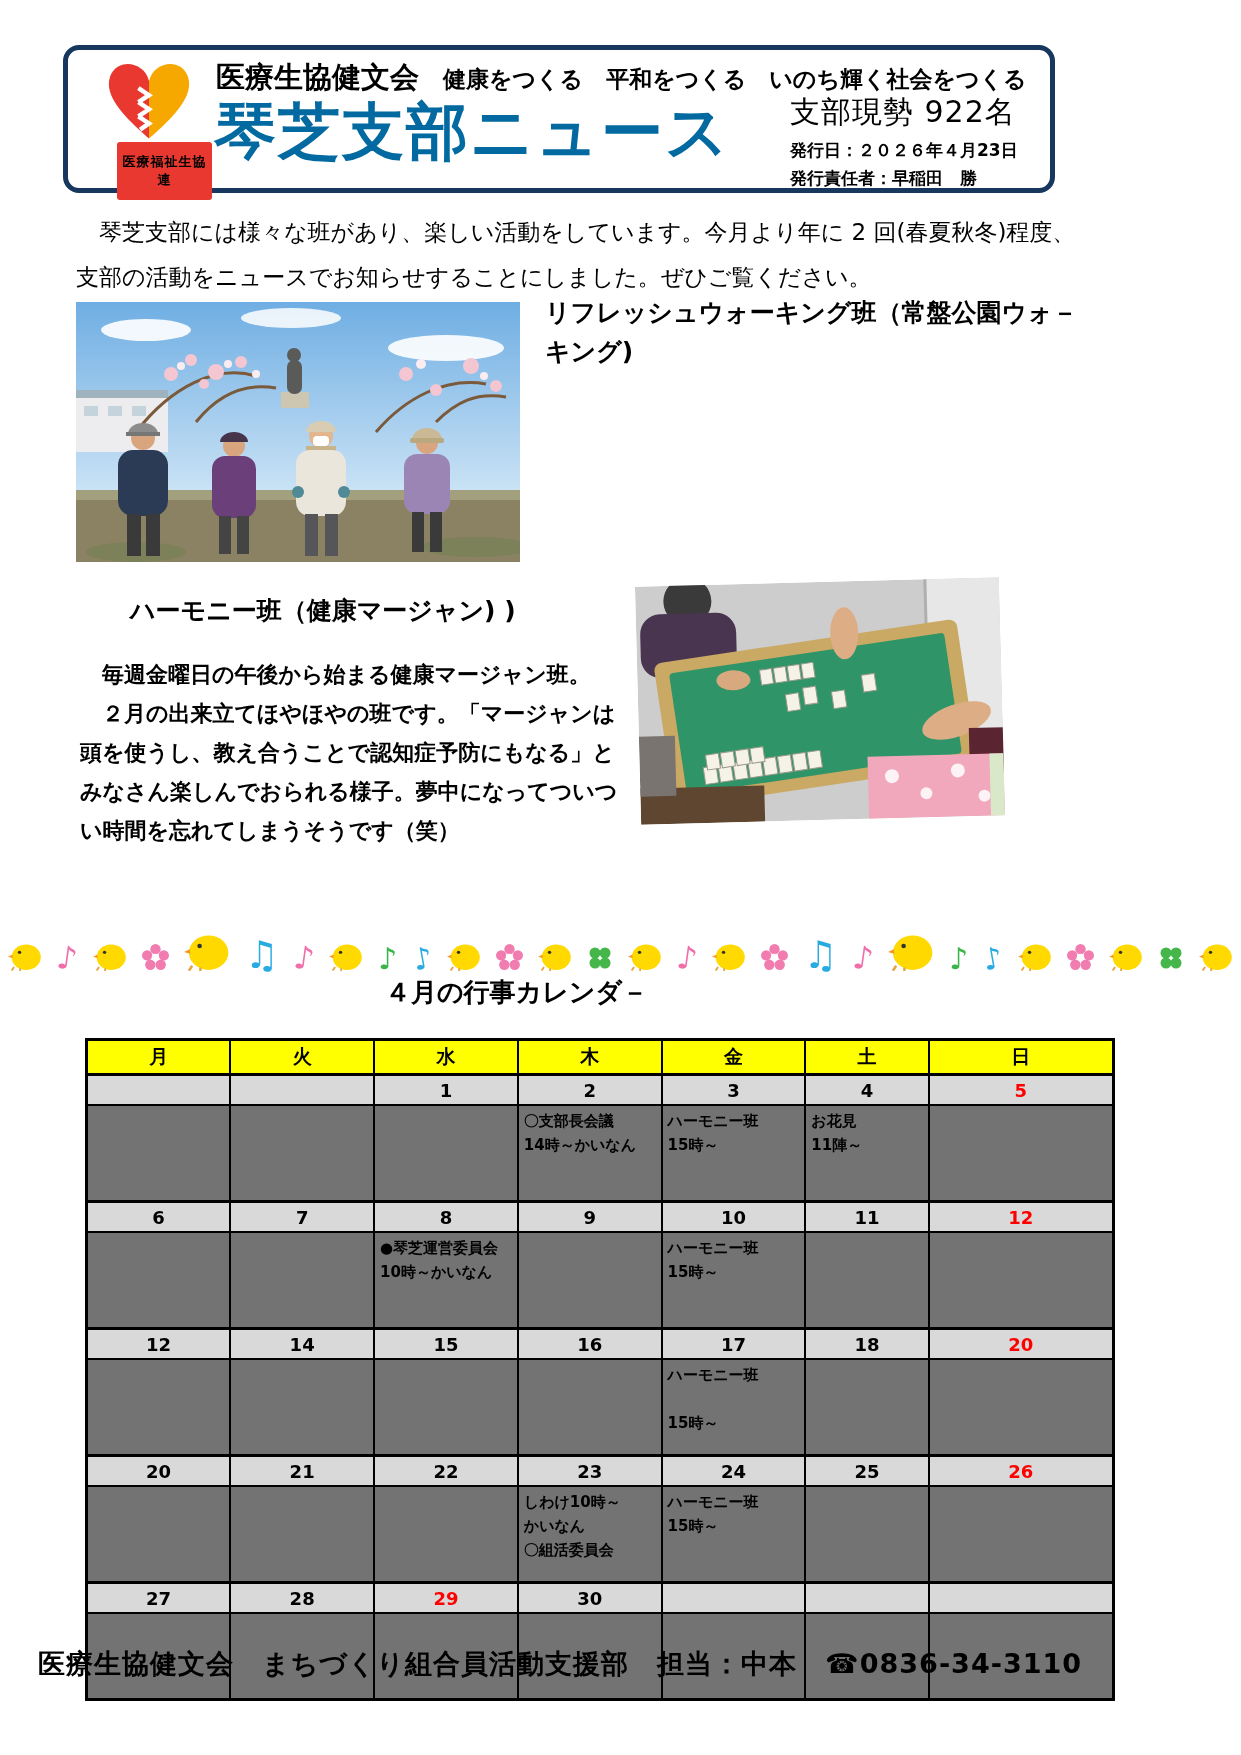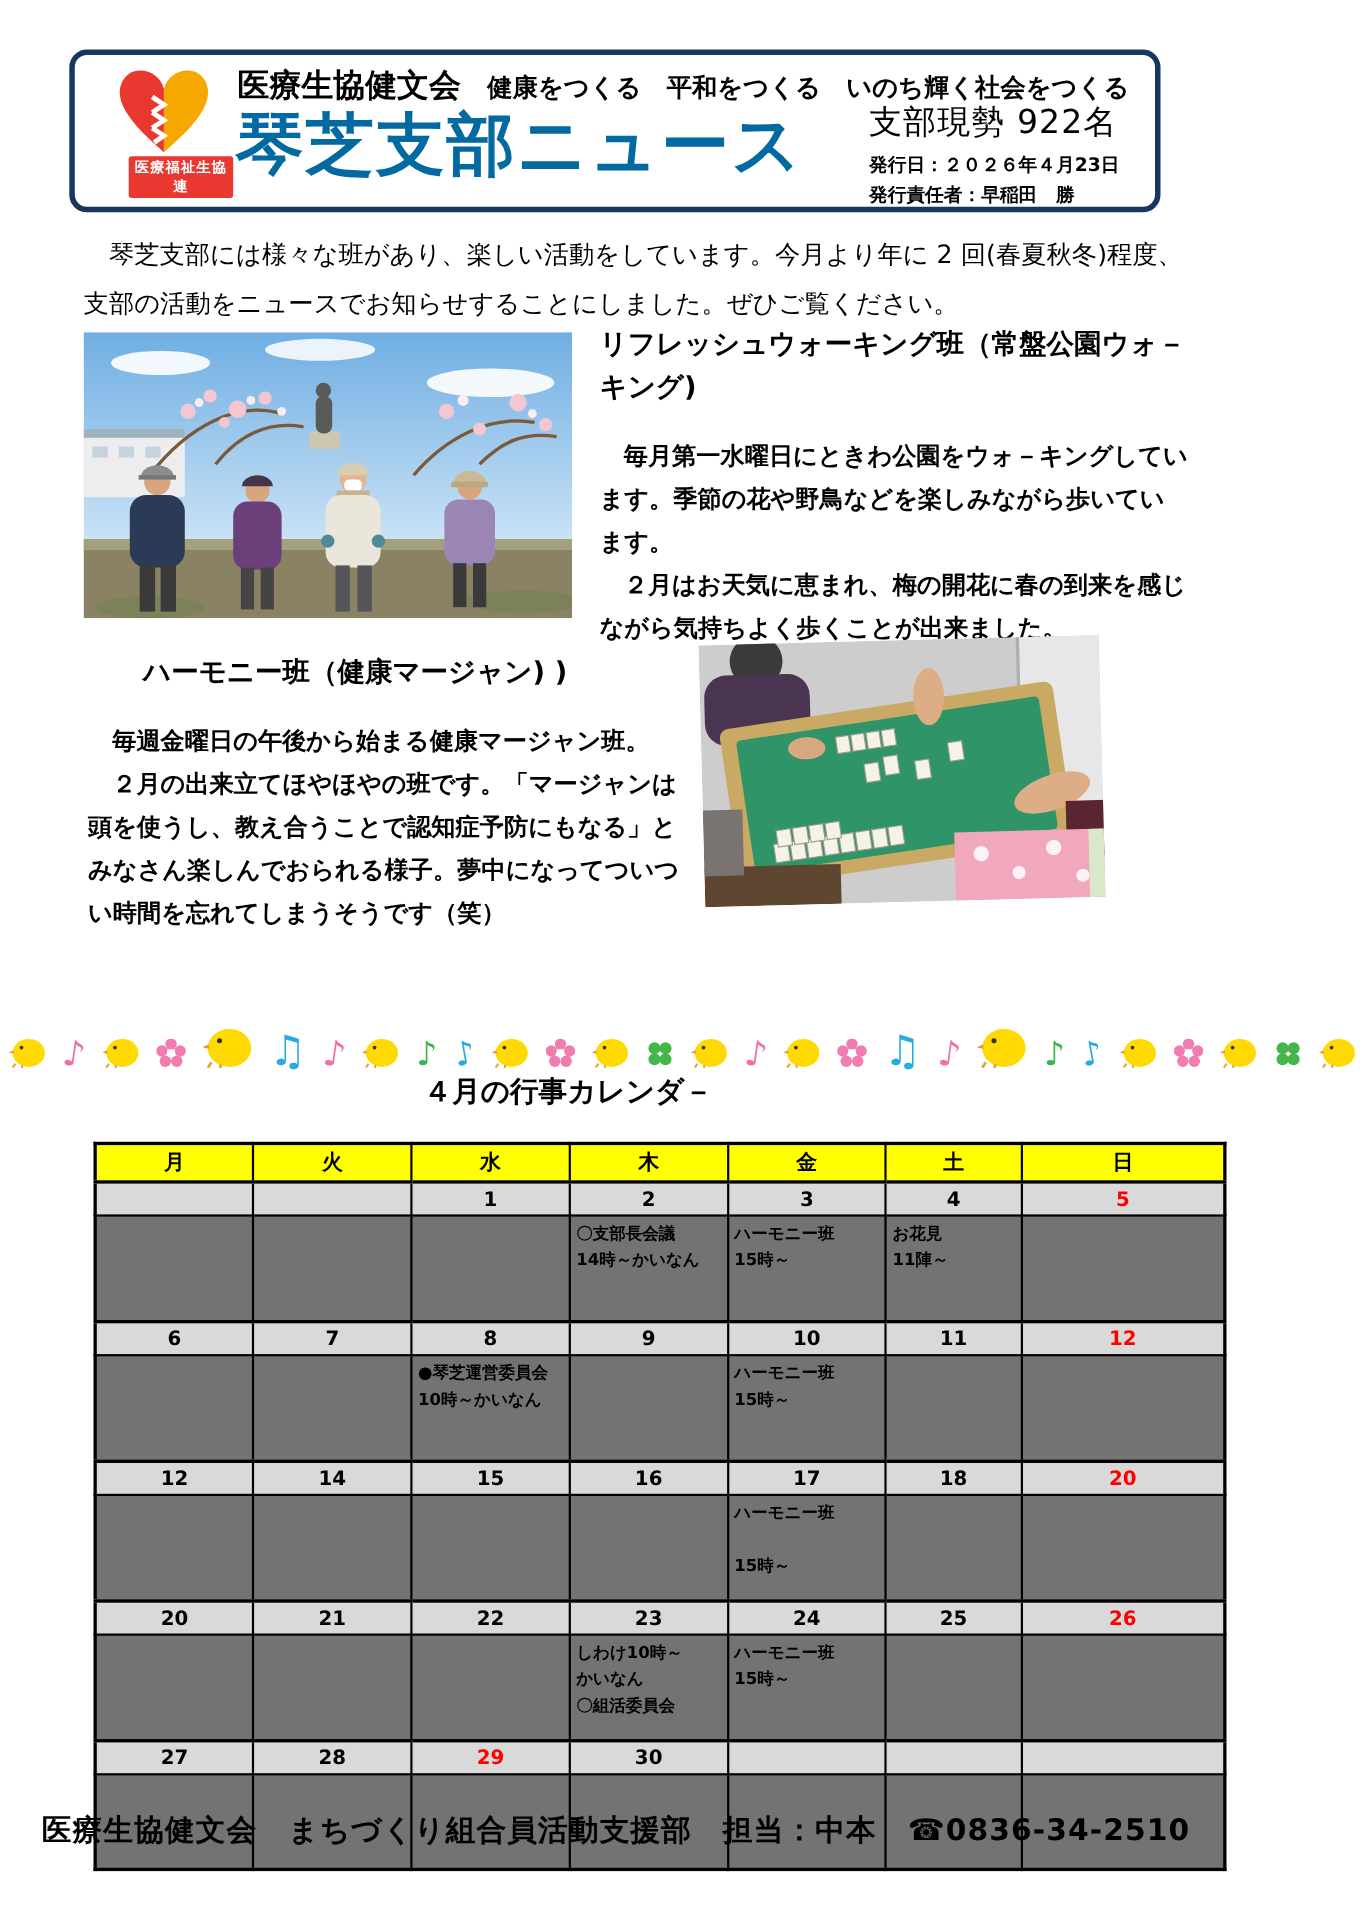--- a/index.html
+++ b/index.html
@@ -4,22 +4,22 @@
 <style>
   html,body{margin:0;padding:0;background:#fff;}
   #page{position:relative;width:1241px;height:1755px;background:#fff;overflow:hidden;
         font-family:"DejaVu Sans","Liberation Sans",sans-serif;color:#000;}
 
   
   .header-box{position:absolute;left:63px;top:45px;width:982px;height:138px;
               border:5px solid #17375E;border-radius:16px;background:#fff;}
   .logo{position:absolute;left:18px;top:8px;width:126px;text-align:center;}
   .logo svg{width:92px;height:84px;display:block;margin:0 auto;}
-  .logo-caption{display:inline-block;background:#E8382F;color:#ffffff;font-size:13px;
-                font-weight:bold;border-radius:3px;padding:1px 4px;letter-spacing:1px;margin-left:31px;}
+  .logo-caption{display:inline-block;background:#E8382F;color:#000000;font-size:13px;
+                font-weight:bold;border-radius:3px;padding:11px 4px;letter-spacing:1px;margin-left:31px;}
   .org-row{position:absolute;left:148px;top:8px;white-space:nowrap;}
   .org-name{font-size:29px;font-weight:bold;}
   .org-slogans{font-size:23px;font-weight:bold;margin-left:24px;}
   .big-title{position:absolute;left:146px;top:40px;font-size:62px;font-weight:bold;
              color:#0369a1;letter-spacing:2px;white-space:nowrap;}
   .issue-block{position:absolute;left:722px;top:40px;width:260px;line-height:1.45;}
   .membership{font-size:30px;font-weight:400;letter-spacing:1px;}
   .issue-line{font-size:17px;font-weight:bold;margin-top:4px;white-space:nowrap;}
 
   
@@ -167,24 +167,20 @@
       <path d="M8 20 a15 12 0 0 1 30 0 z" fill="#CBB894"></path>
       <rect x="6" y="18" width="34" height="5" rx="2" fill="#BBA87F"></rect>
       <rect x="0" y="34" width="46" height="60" rx="13" fill="#9B85B5"></rect>
       <rect x="8" y="92" width="12" height="40" fill="#3A3A3A"></rect>
       <rect x="26" y="92" width="12" height="40" fill="#3A3A3A"></rect>
     </g>
   </svg>
 
   <div class="s1-text">
     <div class="section-heading">リフレッシュウォーキング班（常盤公園ウォ－キング)</div>
-    <div class="section-body">
-      <p>毎月第一水曜日にときわ公園をウォ－キングしています。季節の花や野鳥などを楽しみながら歩いています。</p>
-      <p>２月はお天気に恵まれ、梅の開花に春の到来を感じながら気持ちよく歩くことが出来ました。</p>
-    </div>
   </div>
 
   <div class="s2-text">
     <div class="section-heading">ハーモニー班（健康マージャン) )</div>
     <div class="section-body">
       <p>毎週金曜日の午後から始まる健康マージャン班。</p>
       <p>２月の出来立てほやほやの班です。「マージャンは頭を使うし、教え合うことで認知症予防にもなる」とみなさん楽しんでおられる様子。夢中になってついつい時間を忘れてしまうそうです（笑）</p>
     </div>
   </div>
 
@@ -498,15 +494,15 @@
             <td></td>
             <td></td>
             <td></td>
             <td></td>
             <td></td>
           </tr>
         </tbody>
     </table>
   </div>
 
-  <div class="footer">医療生協健文会　まちづくり組合員活動支援部　担当：中本　☎0836-34-2510</div>
+  <div class="footer">医療生協健文会　まちづくり組合員活動支援部　担当：中本　☎0836-34-3110</div>
 
 </div>
 
 </body></html>

